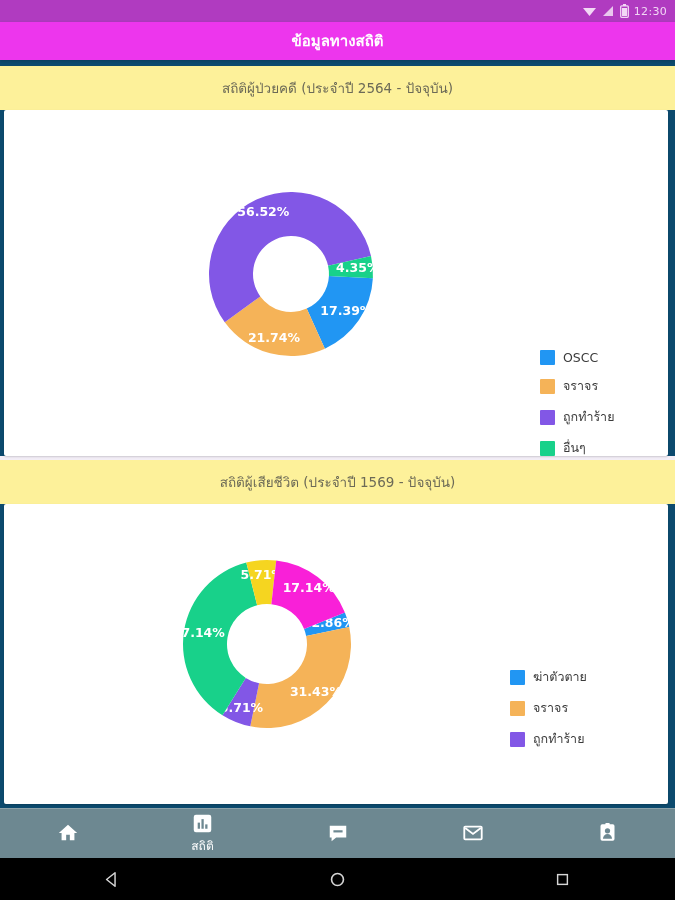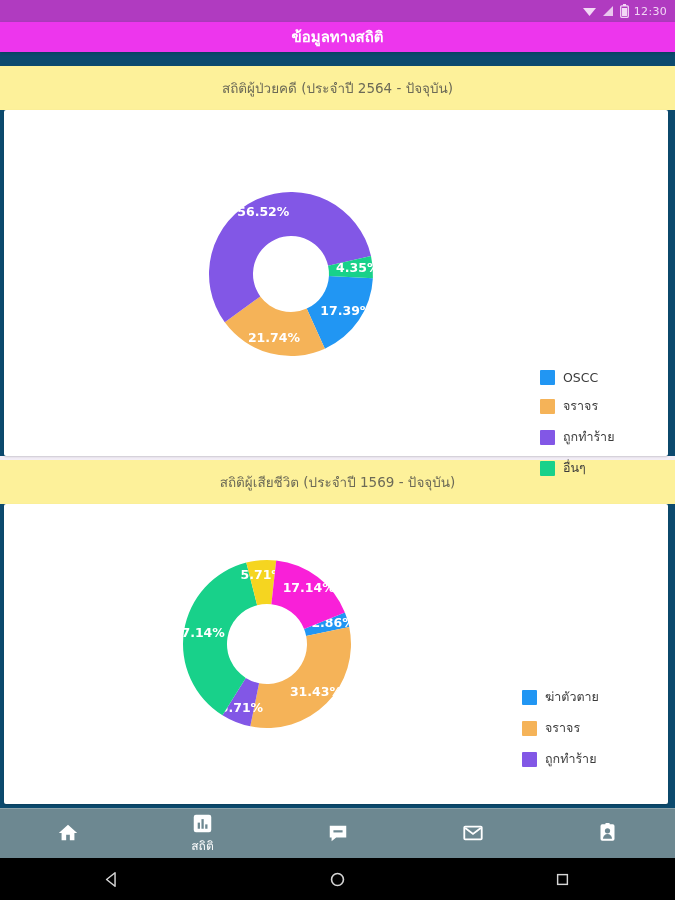--- a/index.html
+++ b/index.html
@@ -14,21 +14,21 @@
   
   .statusbar {
     height:22px; background:#b03bc0; display:flex;
     align-items:center; justify-content:flex-end; padding-right:8px; gap:5px;
   }
   .statusbar svg { display:block; }
   .clock { color:#f2d8f5; font-size:11px; letter-spacing:.3px; }
 
   
   .appbar {
-    height:30px; background:#ed36ed;
+    height:38px; background:#ed36ed;
     display:flex; align-items:center; justify-content:center;
     box-shadow:0 1px 3px rgba(0,0,0,.18);
   }
   .appbar-title { color:#ffffff; font-size:15px; font-weight:600; }
 
   
   .content { position:absolute; top:66px; left:0; right:0; bottom:92px; overflow:hidden; }
 
   .section-head {
     background:#fdf19a; height:44px;
@@ -47,21 +47,21 @@
 
   .chartwrap { position:absolute; inset:0; }
 
   .donut { position:absolute; }
   .donut svg { display:block; overflow:visible; }
   .slice-label {
     font-size:12.5px; font-weight:bold; fill:#ffffff;
     paint-order:stroke; text-anchor:middle; dominant-baseline:middle;
   }
 
-  .legend { position:absolute; display:flex; flex-direction:column; gap:11px;margin-top:20px; }
+  .legend { position:absolute; display:flex; flex-direction:column; gap:11px; }
   .legend-row { display:flex; align-items:center; gap:8px; }
   .legend-swatch { width:15px; height:15px; border-radius:1px; flex:none; }
   .legend-text { font-size:12.5px; color:#3b3b3b; white-space:nowrap; }
 
   
   .bottomnav {
     position:absolute; left:0; right:0; bottom:42px; height:50px;
     background:#6d8891; display:flex; align-items:center;
     border-top:1px solid #8ba2aa;
   }
@@ -167,21 +167,21 @@
               <path d="M 69.31581417438191 168.32641097081935 A 84 84 0 0 1 41.46887785057949 157.22484931618592 L 64.79470373837118 119.91659491246949 A 40 40 0 0 0 78.05514960684853 125.2030528432473 Z" fill="#8257e6"></path>
               <text x="60.433085176271916" y="150.13154034011842" class="slice-label">5.71%</text>
               <path d="M 41.46887785057949 157.22484931618592 A 84 84 0 0 1 65.2972247236304 4.591185392144794 L 76.14153558268114 47.23389780578323 A 40 40 0 0 0 64.79470373837118 119.91659491246949 Z" fill="#18d18a"></path>
               <text x="17.786241268969036" y="75.35083478460882" class="slice-label">37.14%</text>
               <path d="M 65.2972247236304 4.591185392144794 A 84 84 0 0 1 95.20286054775805 2.505644755237981 L 90.38231454655146 46.24078321677999 A 40 40 0 0 0 76.14153558268114 47.23389780578323 Z" fill="#f5d520"></path>
               <text x="81.19699646914401" y="17.127271310898493" class="slice-label">5.71%</text>
               <path d="M 95.20286054775805 2.505644755237981 A 84 84 0 0 1 163.88344378361012 54.53304615306337 L 123.08735418267149 71.01573626336351 A 40 40 0 0 0 90.38231454655146 46.24078321677999 Z" fill="#f920d8"></path>
               <text x="127.68863259674112" y="30.967468600709132" class="slice-label">17.14%</text>
             </svg>
           </div>
-        <div class="legend" id="legend2" style="left:518px; top:163px;">
+        <div class="legend" id="legend2" style="left:506px; top:163px;">
             <div class="legend-row">
               <span class="legend-swatch" style="background: rgb(33, 150, 243);"></span>
               <span class="legend-text">ฆ่าตัวตาย</span>
             </div>
             <div class="legend-row">
               <span class="legend-swatch" style="background: rgb(245, 179, 88);"></span>
               <span class="legend-text">จราจร</span>
             </div>
             <div class="legend-row">
               <span class="legend-swatch" style="background: rgb(130, 87, 230);"></span>

